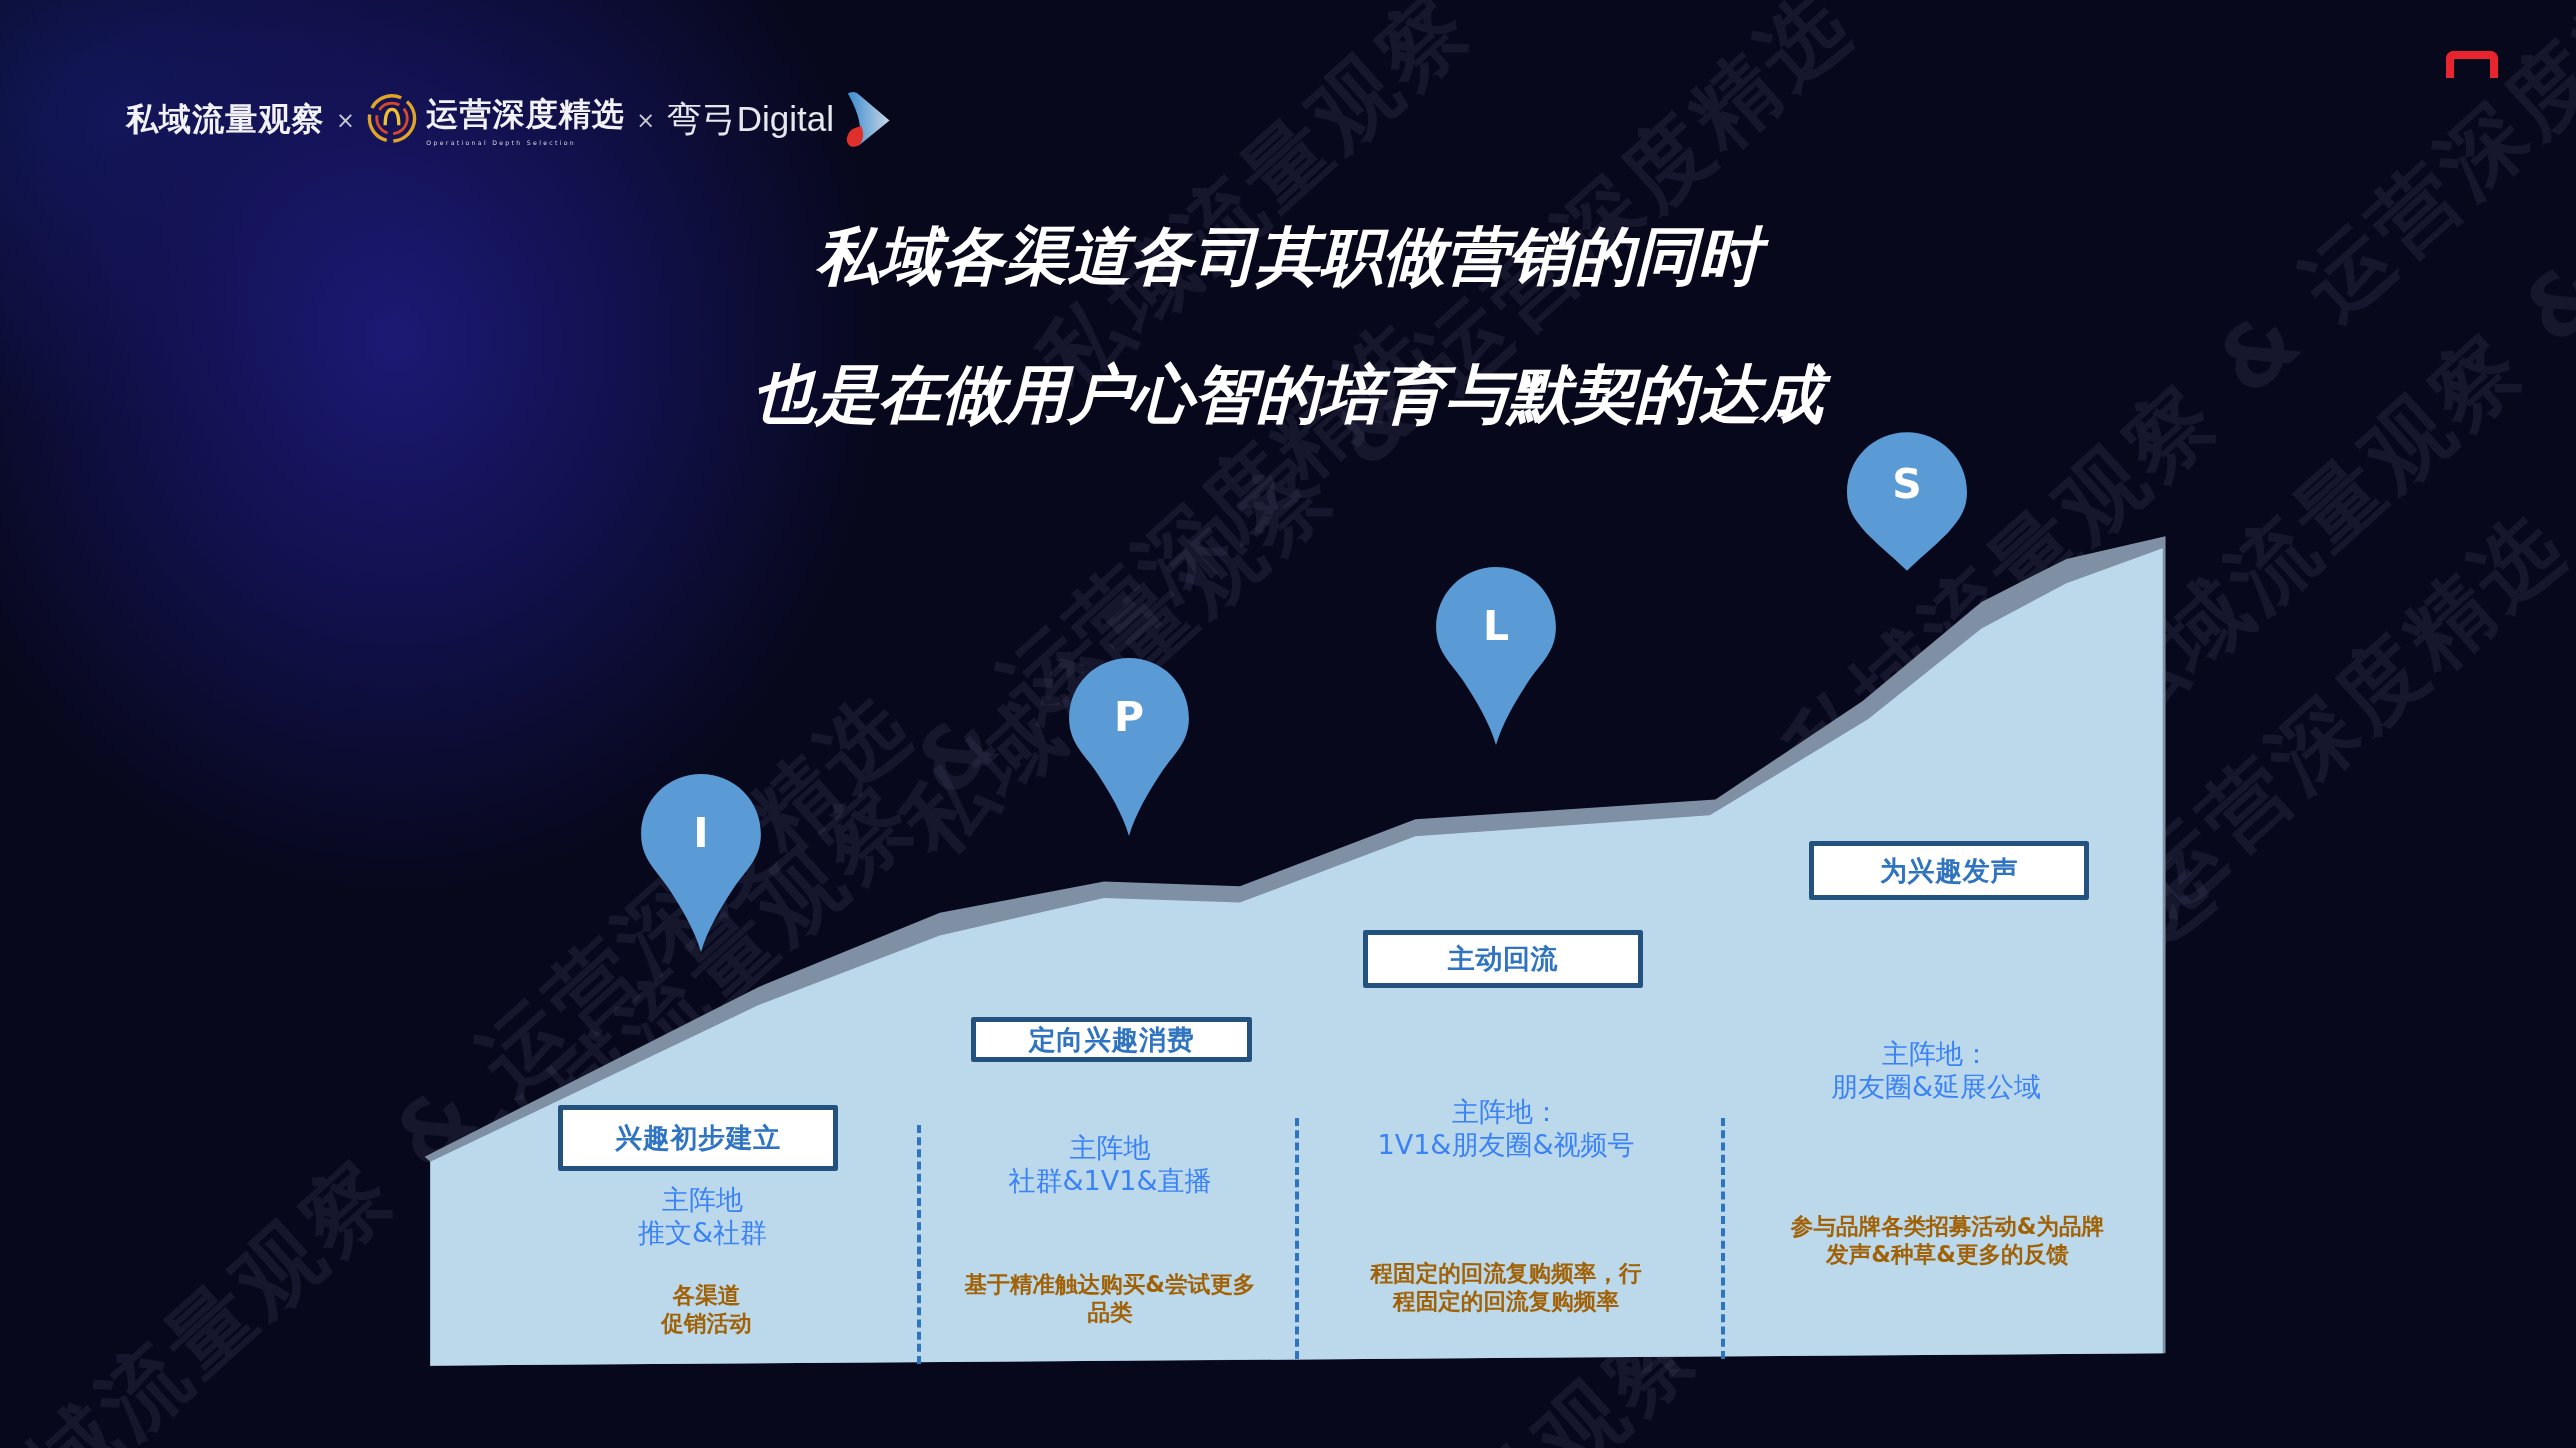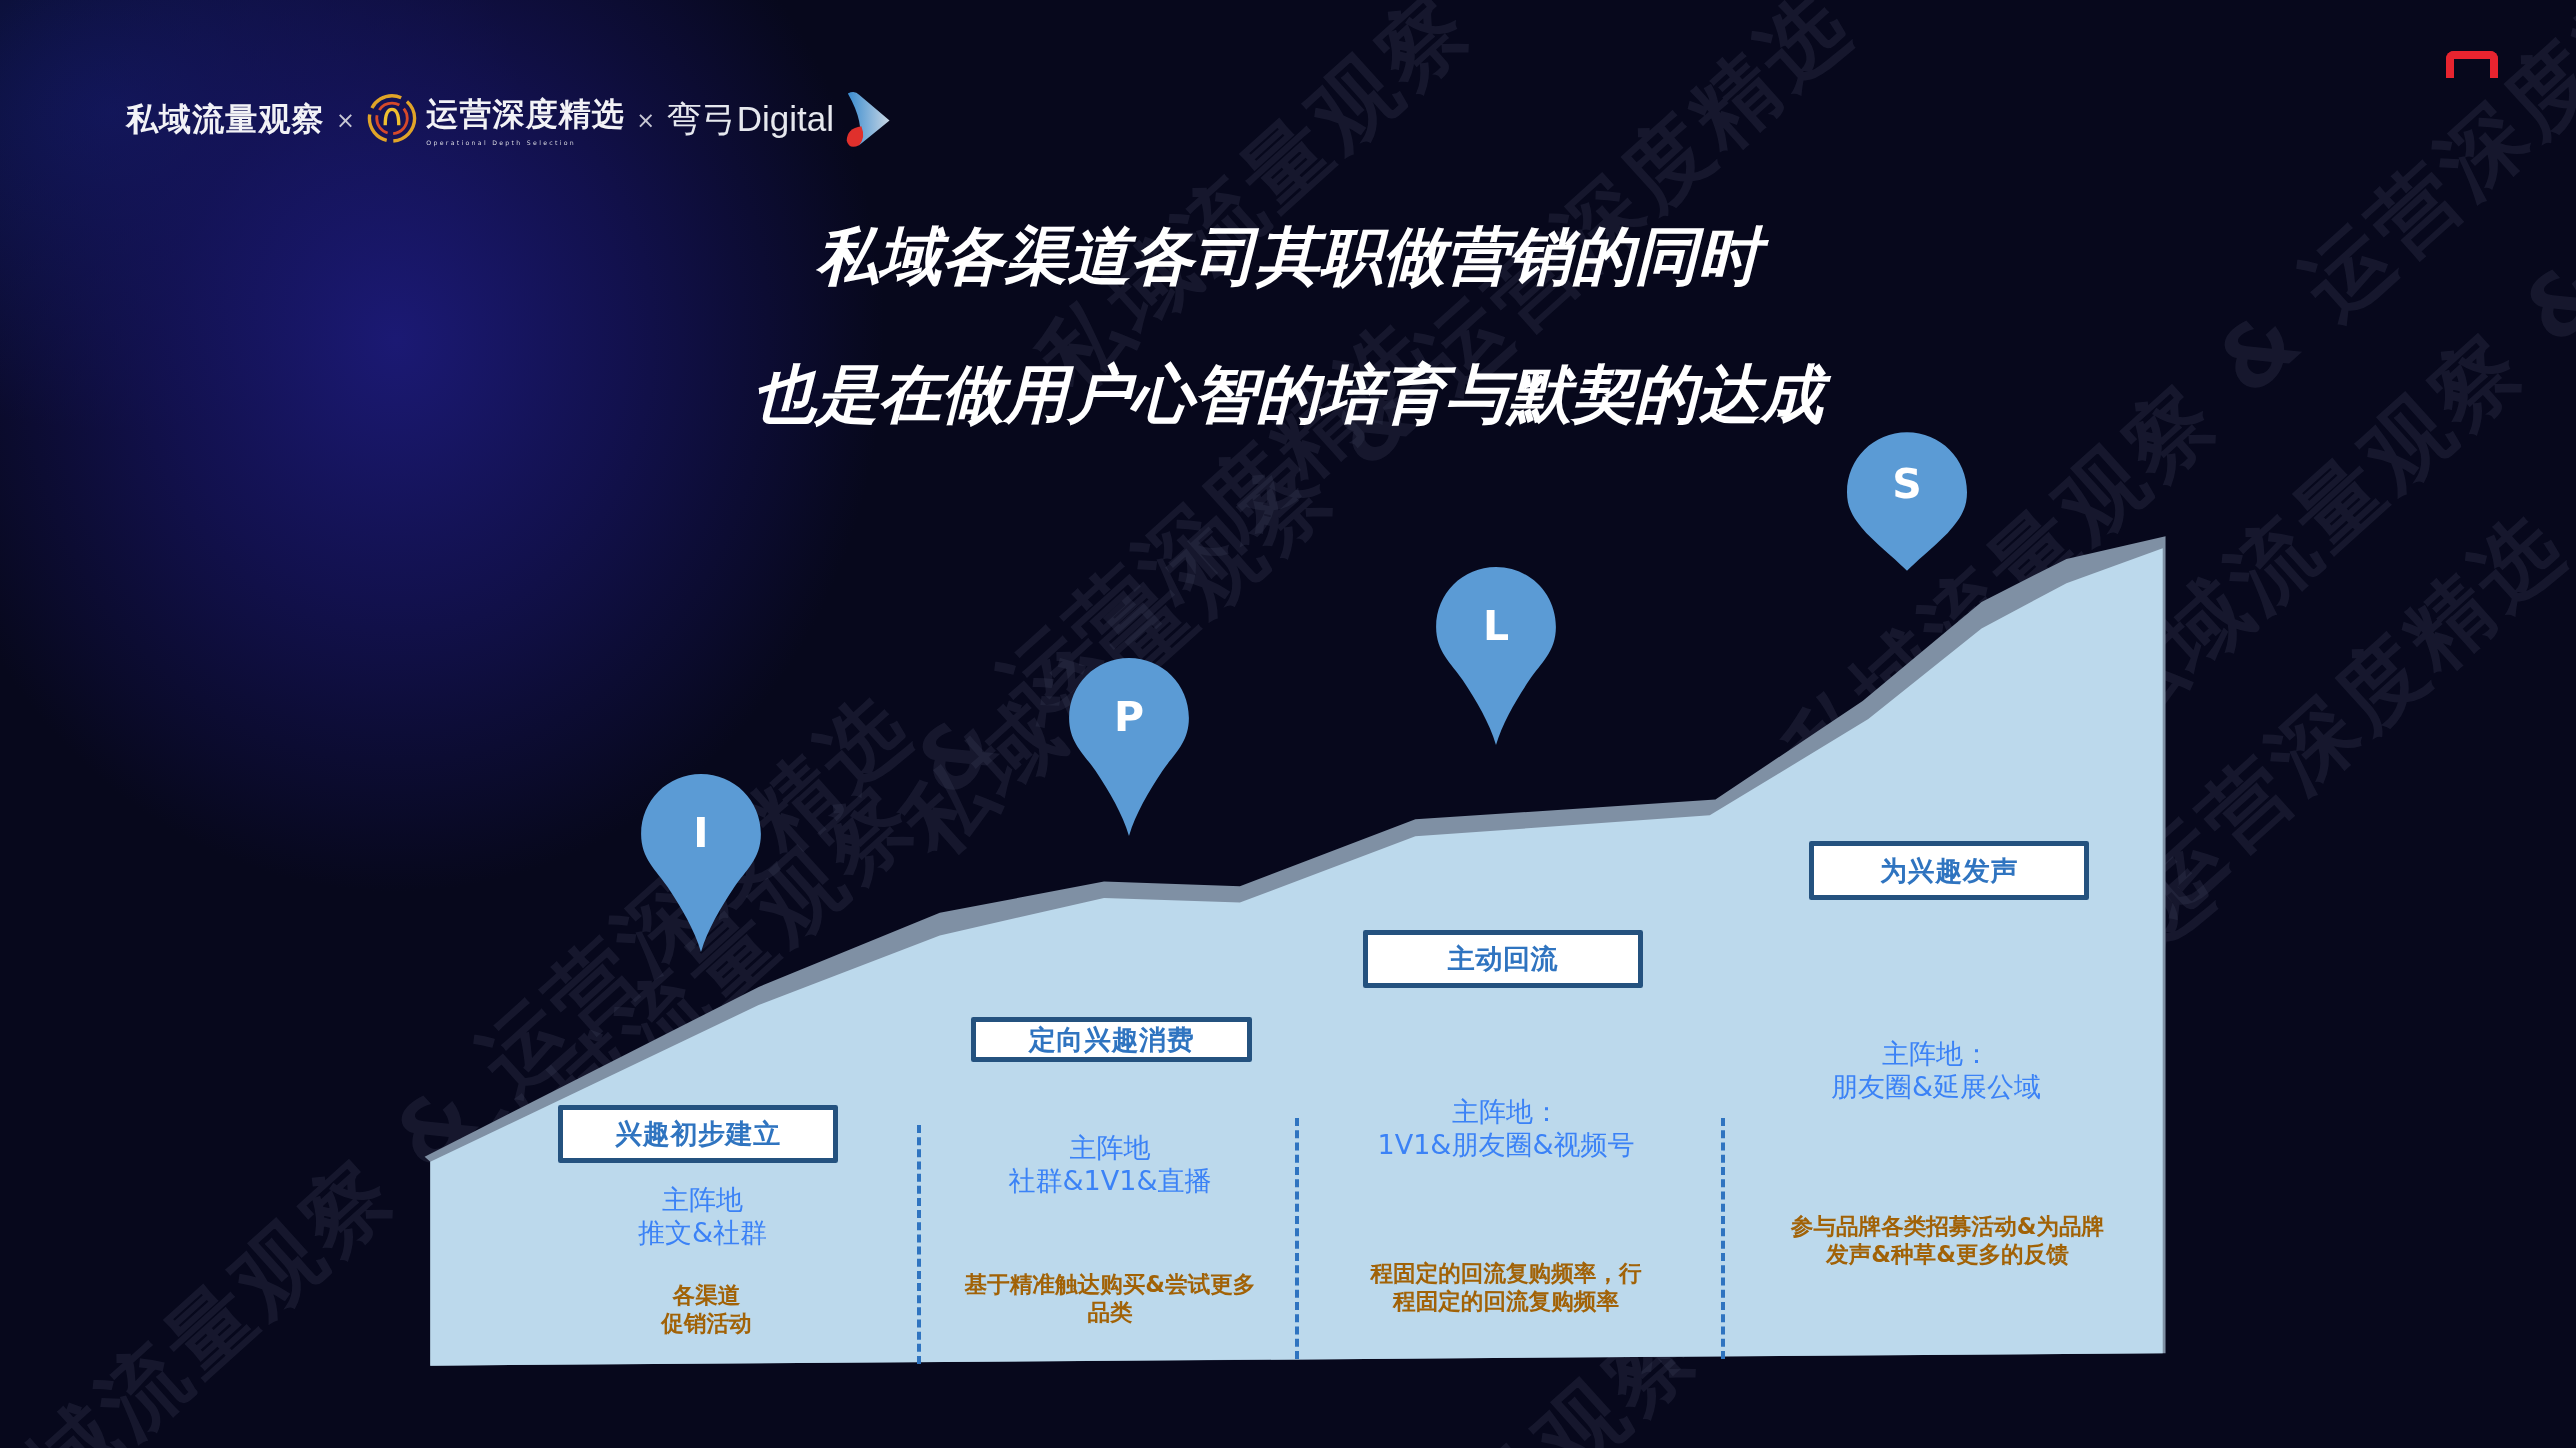--- a/index.html
+++ b/index.html
@@ -143,21 +143,21 @@
   <svg width="120" height="139" viewBox="0 0 212 245">
     <path d="M106 0 C165 0 212 47 212 106 C212 140 195 158 178 178 C150 206 120 230 106 245 C92 230 62 206 34 178 C17 158 0 140 0 106 C0 47 47 0 106 0 Z" fill="#5b9bd5"></path>
   </svg>
   <div class="pin-letter" style="top:28px;">S</div>
 </div>
 
 <div class="divider" style="left:917px; top:1125px; height:239px;"></div>
 <div class="divider" style="left:1295px; top:1118px; height:241px;"></div>
 <div class="divider" style="left:1721px; top:1118px; height:241px;"></div>
 
-<div class="stage-box" style="left:558px; top:1105px; width:280px; height:58px;">兴趣初步建立</div>
+<div class="stage-box" style="left:558px; top:1105px; width:280px; height:66px;">兴趣初步建立</div>
 <div class="main-field" style="left:544px; width:317px; top:1183px;">
   <div>主阵地</div>
   <div>推文&amp;社群</div>
 </div>
 <div class="desc" style="left:548px; width:317px; top:1281px;">
   <div>各渠道</div>
   <div>促销活动</div>
 </div>
 
 <div class="stage-box" style="left:971px; top:1017px; width:281px; height:45px;">定向兴趣消费</div>

